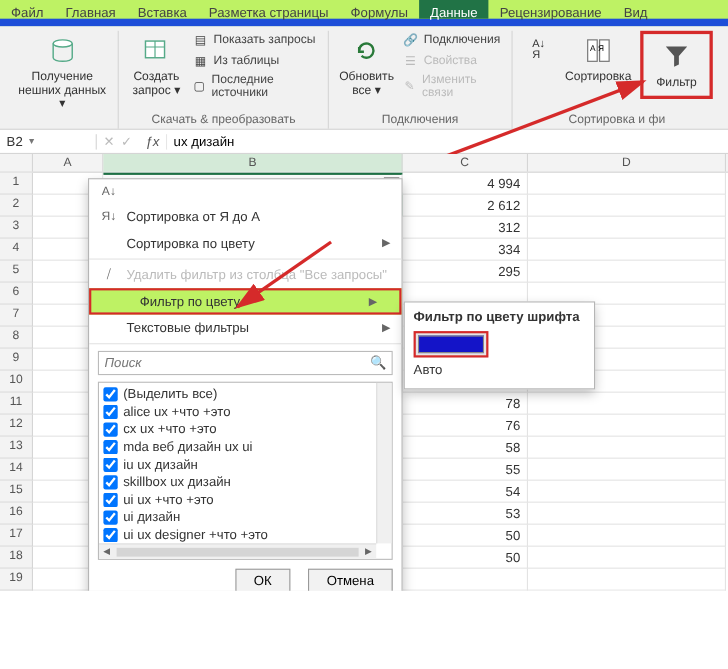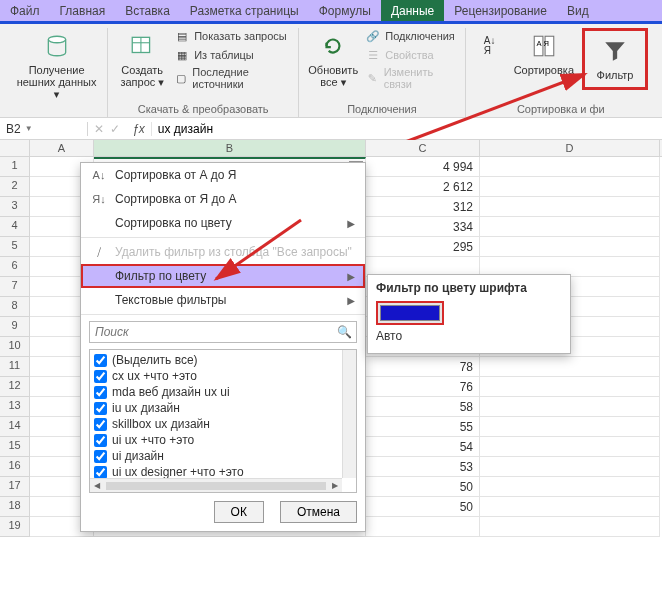--- a/index.html
+++ b/index.html
@@ -1,18 +1,18 @@
 <!DOCTYPE html>
 <html><head>
 <meta charset="utf-8">
 <style>
   * { box-sizing: border-box; margin: 0; padding: 0; font-family: "Segoe UI", Tahoma, sans-serif; }
   body { background: #fff; font-size: 12px; color: #333; width: 662px; }
   
-  .tabs { display: flex; background: #c4b5fd; border-bottom: 3px solid #1d4ed8; height: 24px; text-align: center; }
+  .tabs { display: flex; background: #bef264; border-bottom: 7px solid #1d4ed8; height: 24px; text-align: center; }
   .tab { padding: 4px 10px; font-size: 12px; color: #444; cursor: pointer; }
   .tab.active { background: #217346; color: #fff; }
   .ribbon { background: #f1f1f1; border-bottom: 1px solid #d5d5d5; display: flex; padding: 4px 6px 0 6px; height: 94px; position: relative;}
   .ribbon-group { border-right: 1px solid #d5d5d5; padding: 0 8px 2px 8px; display: flex; flex-direction: column; justify-content: space-between; position: relative;}
   .ribbon-group-label { font-size: 11px; color: #666; text-align: center; padding-top: 4px; }
   .bigbtn { display: flex; flex-direction: column; align-items: center; justify-content: flex-start; padding: 4px 2px; gap: 4px; min-width: 52px;}
   .bigbtn .icon { width: 28px; height: 28px; display: flex; align-items:center; justify-content:center;}
   .bigbtn .lbl { font-size: 11px; text-align: center; line-height: 12px; }
   .smallcmds { display: flex; flex-direction: column; gap: 3px; }
   .smallcmd { display: flex; align-items: center; gap: 4px; font-size: 11px; color: #444;}
@@ -37,37 +37,37 @@
   .cell.left { justify-content:flex-start; }
   .selcell { border:2px solid #1e7145; }
   .headercell { background:#fff; text-align:center; justify-content:center; position:relative;}
   .filter-dd { position:absolute; right:2px; top:2px; width:14px; height:14px; border:1px solid #999; background:#f4f4f4; display:flex; align-items:center; justify-content:center; font-size:7px;}
   
   .filtermenu { position:absolute; left:80px; top:22px; width:286px; background:#fff; border:1px solid #b5b5b5; box-shadow:0 4px 10px rgba(0,0,0,.25); font-size:12px; z-index:10;}
   .fmrow { display:flex; align-items:center; gap:8px; padding:5px 10px; }
   .fmrow .ic { width:16px; text-align:center; color:#666; font-size:11px;}
   .fmrow.disabled { color:#bbb; }
   .fmrow .arrow { margin-left:auto; font-size:10px; color:#666;}
-  .fmrow.highlight { background:#c4b5fd; border:2px solid #d52a2a; padding:3px 8px;justify-content:flex-end;}
+  .fmrow.highlight { background:#bef264; border:2px solid #d52a2a; padding:3px 20px;justify-content:flex-end;}
   .fmsep { height:1px; background:#e3e3e3; margin:2px 0;}
   .searchbox { margin:6px 8px; position:relative;}
   .searchbox input { width:100%; border:1px solid #bbb; padding:3px 20px 3px 5px; font-size:12px; font-style:italic; color:#888;}
   .searchbox .mag { position:absolute; right:5px; top:4px; font-size:12px; color:#888;}
-  .checklist { margin:0 8px; border:1px solid #bbb; height:144px; overflow:hidden; position:relative;}
+  .checklist { margin:0 8px; border:1px solid #bbb; height:162px; overflow:hidden; position:relative;}
   .checklist-inner { padding:2px 2px; }
   .clitem { display:flex; align-items:center; gap:5px; padding:1px 2px; font-size:12px;}
   .clitem input { width:13px; height:13px;}
   .scrollh { position:absolute; bottom:0; left:0; right:14px; height:14px; background:#f0f0f0; border-top:1px solid #ddd; display:flex; align-items:center;}
   .scrollh .tl, .scrollh .tr { width:14px; text-align:center; font-size:8px; color:#666;}
   .scrollh .thumb { flex:1; margin:2px; height:8px; background:#d5d5d5;}
   .scrollv { position:absolute; top:0; right:0; bottom:14px; width:14px; background:#f0f0f0; border-left:1px solid #ddd;}
   .fmbtns { display:flex; justify-content:flex-end; gap:16px; padding:8px;}
   .fmbtns button { padding:3px 16px; font-size:12px; border:1px solid #999; background:#f2f2f2;}
   
-  .submenu { position:absolute; left:367px; top:134px; width:204px; background:#fff; border:1px solid #b5b5b5; box-shadow:0 4px 10px rgba(0,0,0,.25); padding:6px 8px 10px 8px; z-index:11; font-size:12px;}
+  .submenu { position:absolute; left:367px; top:134px; width:174px; background:#fff; border:1px solid #b5b5b5; box-shadow:0 4px 10px rgba(0,0,0,.25); padding:6px 8px 10px 8px; z-index:11; font-size:12px;}
   .submenu .title { font-weight:bold; margin-bottom:6px; font-size:12px;}
   .colorchip { width:60px; height:16px; background:#1414c8; border:1px solid #888;}
   .chipwrap { border:2px solid #d52a2a; padding:2px; width:68px; background:#e5e5e5; margin-bottom:4px;}
   svg.arrow { pointer-events:none; }
 </style>
 </head>
 <body>
 
 <div class="tabs">
   <div class="tab">Файл</div>
@@ -313,21 +313,20 @@
       <div class="rowhdr">19</div>
       <div class="cell left"></div>
       <div class="cell left"></div>
       <div class="cell"></div>
       <div class="cell"></div>
     </div>
 
   <div class="filtermenu">
     <div class="fmrow">
         <span class="ic">А↓</span>
-        <span>Сортировка от А до Я</span>
       </div>
     <div class="fmrow">
         <span class="ic">Я↓</span>
         <span>Сортировка от Я до А</span>
       </div>
     <div class="fmrow">
         <span class="ic"></span>
         <span>Сортировка по цвету</span>
         <span class="arrow">▶</span>
       </div>
@@ -349,20 +348,24 @@
     <div class="fmsep"></div>
     <div class="searchbox">
       <input placeholder="Поиск" style="">
       <span class="mag">🔍</span>
     </div>
     <div class="checklist">
       <div class="checklist-inner" id="checklist">
           <div class="clitem">
             <input type="checkbox" checked="" style="">
             <span>(Выделить все)</span>
+          </div>
+          <div class="clitem">
+            <input type="checkbox" checked="" style="">
+            <span>alice ux +что +это</span>
           </div>
           <div class="clitem">
             <input type="checkbox" checked="" style="">
             <span>cx ux +что +это</span>
           </div>
           <div class="clitem">
             <input type="checkbox" checked="" style="">
             <span>mda веб дизайн ux ui</span>
           </div>
           <div class="clitem">

